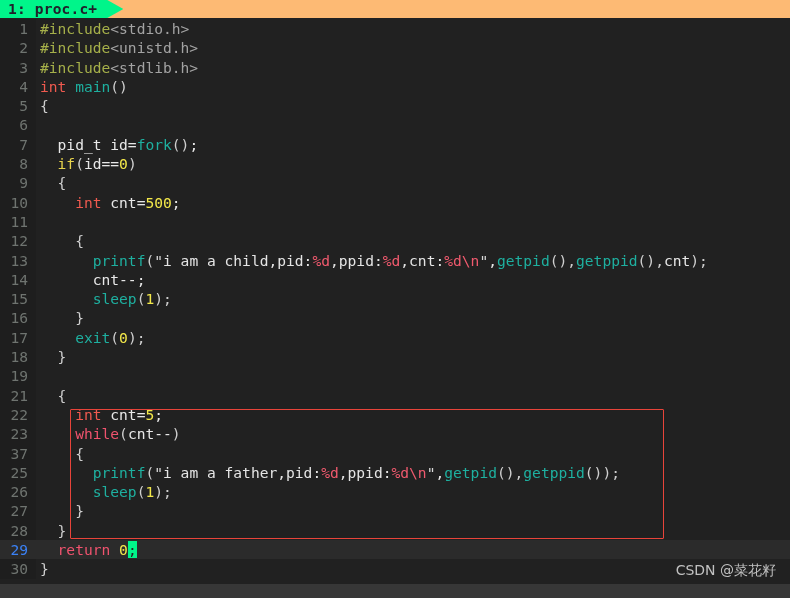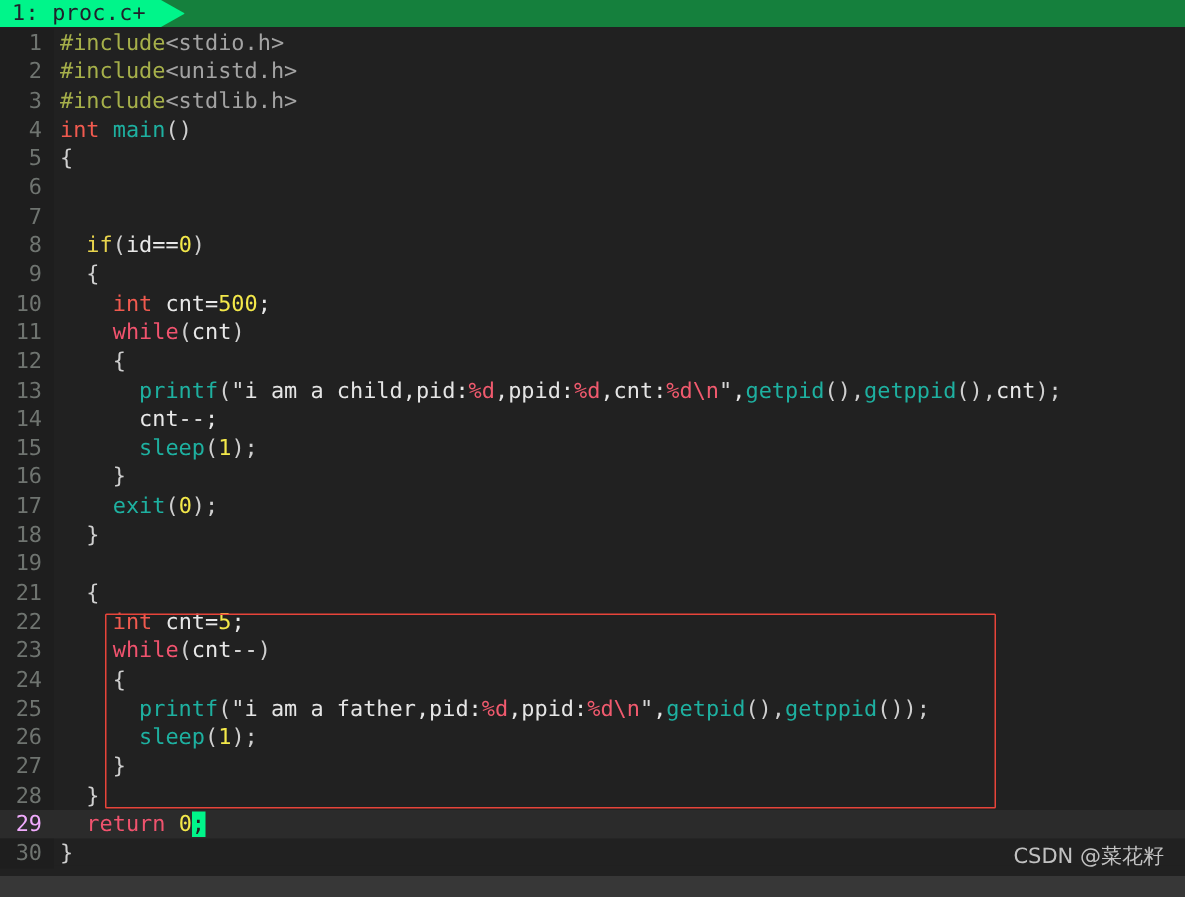--- a/index.html
+++ b/index.html
@@ -14,22 +14,23 @@
     background: #212121;
     font-family: "DejaVu Sans Mono", "Liberation Mono", monospace;
     overflow: hidden;
     user-select: none;
   }
 
   
   .tabline {
     position: relative;
     height: 18px;
-    background: #15803d;
+    background: #fdba74;
     overflow: hidden;
+    font-weight: bold;
   }
   .tab {
     position: absolute;
     left: 0; top: 0;
     height: 18px;
     display: flex;
     align-items: center;
     padding-left: 8px;
     padding-right: 26px;
     background: #00f58a;
@@ -60,21 +61,21 @@
   .ln {
     width: 36px;
     min-width: 36px;
     text-align: right;
     padding-right: 8px;
     color: #6f7470;
     box-sizing: border-box;
     background: #1e1e1e;
   }
   .row.cursorline .ln {
-    color: #f0abfc;
+    color: #3b82f6;
     background: #2b2b2b;
   }
   .src {
     padding-left: 4px;
     color: #e8e8e8;
   }
 
   
   .pp      { color: #a6b04a; }   
   .hdr     { color: #a3a3a3; }   
@@ -133,37 +134,37 @@
     </div>
   </div>
 
   <div class="code" id="code-area">
       <div class="row"><div class="ln">1</div><div class="src"><span class="pp">#include</span><span class="hdr">&lt;stdio.h&gt;</span></div></div>
       <div class="row"><div class="ln">2</div><div class="src"><span class="pp">#include</span><span class="hdr">&lt;unistd.h&gt;</span></div></div>
       <div class="row"><div class="ln">3</div><div class="src"><span class="pp">#include</span><span class="hdr">&lt;stdlib.h&gt;</span></div></div>
       <div class="row"><div class="ln">4</div><div class="src"><span class="type">int</span><span class="pl"> </span><span class="fn">main</span><span class="br">()</span></div></div>
       <div class="row"><div class="ln">5</div><div class="src"><span class="br">{</span></div></div>
       <div class="row"><div class="ln">6</div><div class="src"></div></div>
-      <div class="row"><div class="ln">7</div></div>
+      <div class="row"><div class="ln">7</div><div class="src"><span class="pl">  pid_t id=</span><span class="fn">fork</span><span class="br">()</span><span class="pl">;</span></div></div>
       <div class="row"><div class="ln">8</div><div class="src"><span class="pl">  </span><span class="kw-y">if</span><span class="br">(</span><span class="pl">id==</span><span class="num">0</span><span class="br">)</span></div></div>
       <div class="row"><div class="ln">9</div><div class="src"><span class="br">  {</span></div></div>
       <div class="row"><div class="ln">10</div><div class="src"><span class="pl">    </span><span class="type">int</span><span class="pl"> cnt=</span><span class="num">500</span><span class="pl">;</span></div></div>
-      <div class="row"><div class="ln">11</div><div class="src"><span class="pl">    </span><span class="kw-p">while</span><span class="br">(</span><span class="pl">cnt</span><span class="br">)</span></div></div>
+      <div class="row"><div class="ln">11</div></div>
       <div class="row"><div class="ln">12</div><div class="src"><span class="br">    {</span></div></div>
       <div class="row"><div class="ln">13</div><div class="src"><span class="pl">      </span><span class="fn">printf</span><span class="br">(</span><span class="quo">"</span><span class="str">i am a child,pid:</span><span class="fmt">%d</span><span class="str">,ppid:</span><span class="fmt">%d</span><span class="str">,cnt:</span><span class="fmt">%d</span><span class="fmt">\n</span><span class="quo">"</span><span class="pl">,</span><span class="fn">getpid</span><span class="br">(),</span><span class="fn">getppid</span><span class="br">(),</span><span class="pl">cnt</span><span class="br">);</span></div></div>
       <div class="row"><div class="ln">14</div><div class="src"><span class="pl">      cnt--;</span></div></div>
       <div class="row"><div class="ln">15</div><div class="src"><span class="pl">      </span><span class="fn">sleep</span><span class="br">(</span><span class="num">1</span><span class="br">);</span></div></div>
       <div class="row"><div class="ln">16</div><div class="src"><span class="br">    }</span></div></div>
       <div class="row"><div class="ln">17</div><div class="src"><span class="pl">    </span><span class="fn">exit</span><span class="br">(</span><span class="num">0</span><span class="br">);</span></div></div>
       <div class="row"><div class="ln">18</div><div class="src"><span class="br">  }</span></div></div>
       <div class="row"><div class="ln">19</div><div class="src"></div></div>
       <div class="row"><div class="ln">21</div><div class="src"><span class="br">  {</span></div></div>
       <div class="row"><div class="ln">22</div><div class="src"><span class="pl">    </span><span class="type">int</span><span class="pl"> cnt=</span><span class="num">5</span><span class="pl">;</span></div></div>
       <div class="row"><div class="ln">23</div><div class="src"><span class="pl">    </span><span class="kw-p">while</span><span class="br">(</span><span class="pl">cnt--</span><span class="br">)</span></div></div>
-      <div class="row"><div class="ln">24</div><div class="src"><span class="br">    {</span></div></div>
+      <div class="row"><div class="ln">37</div><div class="src"><span class="br">    {</span></div></div>
       <div class="row"><div class="ln">25</div><div class="src"><span class="pl">      </span><span class="fn">printf</span><span class="br">(</span><span class="quo">"</span><span class="str">i am a father,pid:</span><span class="fmt">%d</span><span class="str">,ppid:</span><span class="fmt">%d</span><span class="fmt">\n</span><span class="quo">"</span><span class="pl">,</span><span class="fn">getpid</span><span class="br">(),</span><span class="fn">getppid</span><span class="br">());</span></div></div>
       <div class="row"><div class="ln">26</div><div class="src"><span class="pl">      </span><span class="fn">sleep</span><span class="br">(</span><span class="num">1</span><span class="br">);</span></div></div>
       <div class="row"><div class="ln">27</div><div class="src"><span class="br">    }</span></div></div>
       <div class="row"><div class="ln">28</div><div class="src"><span class="br">  }</span></div></div>
       <div class="row cursorline"><div class="ln">29</div><div class="src"><span class="pl">  </span><span class="kw-p">return</span><span class="pl"> </span><span class="num">0</span><span class="cursor">;</span></div></div>
       <div class="row"><div class="ln">30</div><div class="src"><span class="br">}</span></div></div>
     </div>
 
   <div class="annot" id="annot-box" style="left: 70px; top: 409px; width: 592px; height: 128px; border-color: rgb(232, 68, 58);"></div>
 

